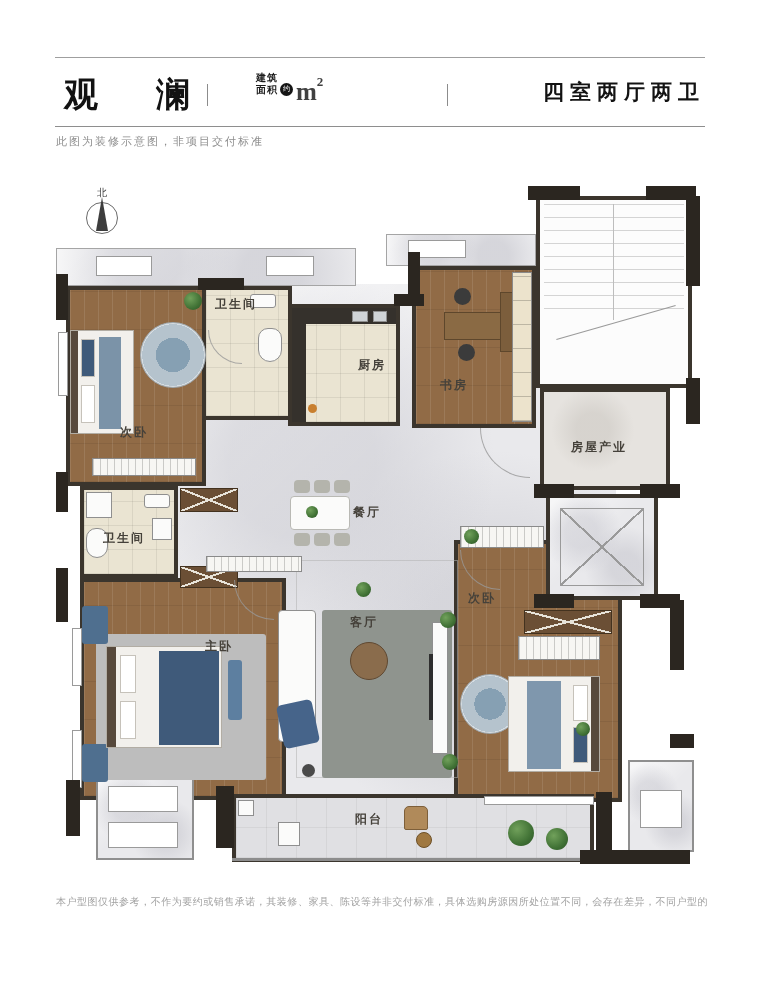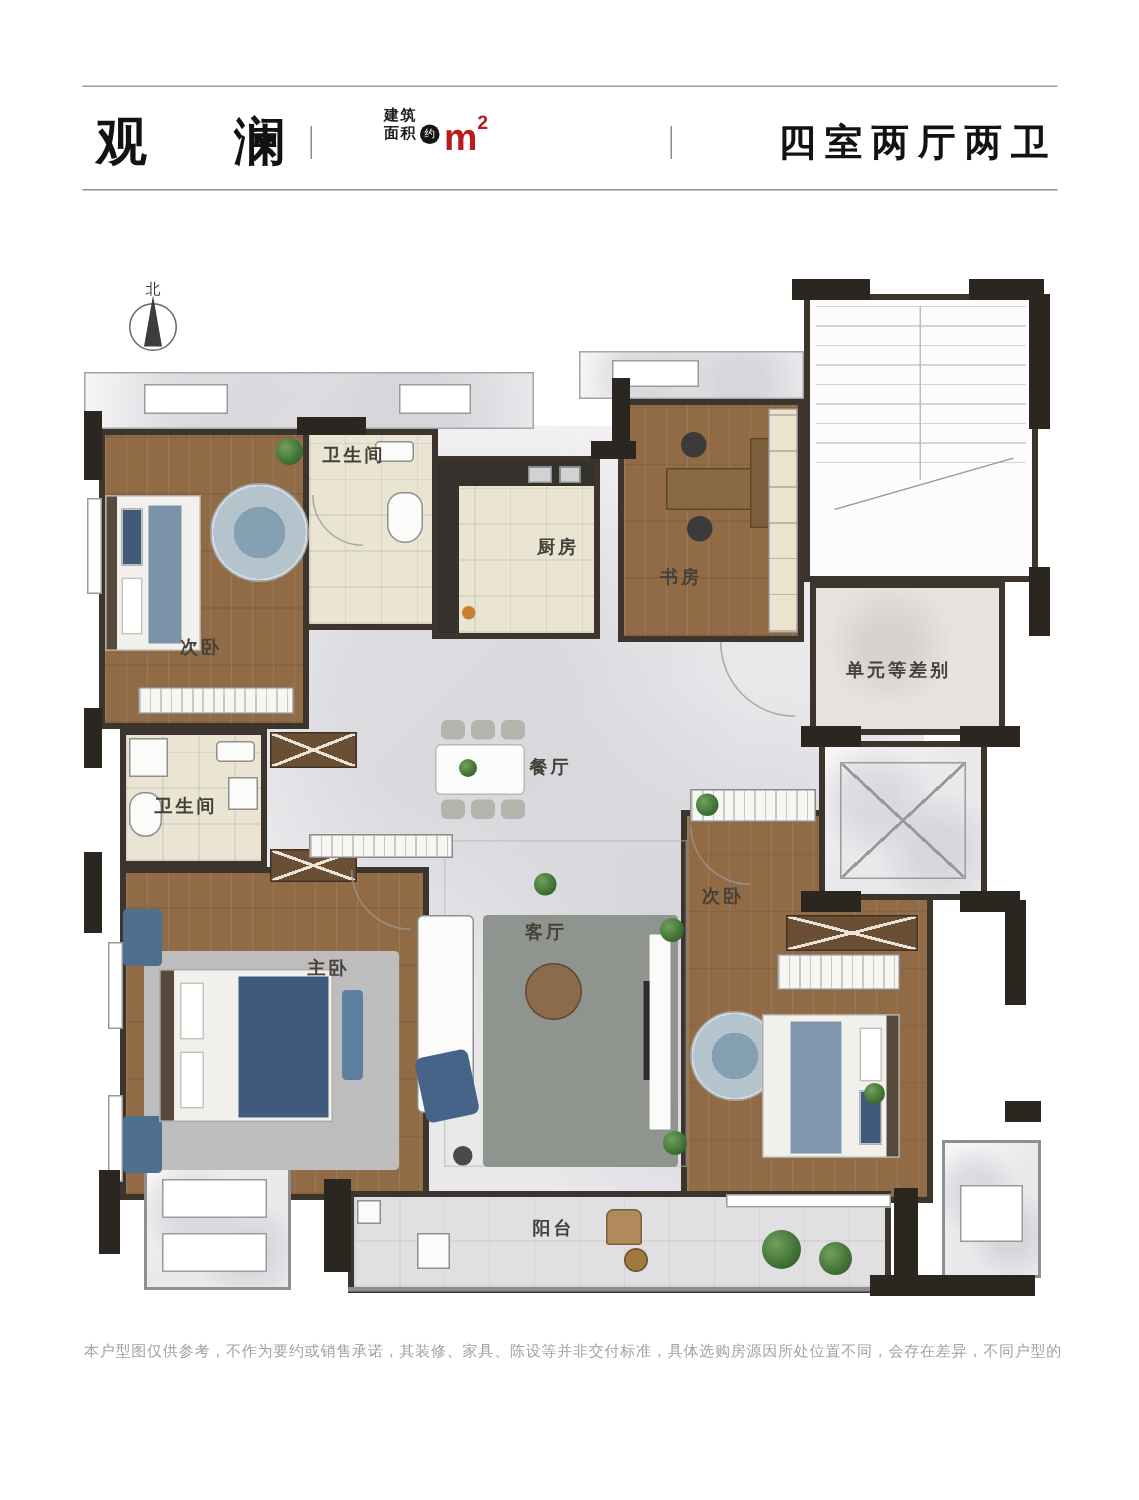--- a/index.html
+++ b/index.html
@@ -1,28 +1,28 @@
 <!DOCTYPE html>
 <html><head>
 <meta charset="utf-8">
 <style>
   html,body{margin:0;padding:0;background:#ffffff;}
   .page{position:relative;width:759px;height:914px;background:#fff;overflow:hidden;
-        font-family:Liberation Sans, sans-serif;color:#1c1c1c;}
+        font-family:Liberation Serif, serif;color:#1c1c1c;}
   .abs{position:absolute;}
   
   .hairline{position:absolute;height:1px;background:#9f9f9f;}
   .title{position:absolute;font-weight:600;color:#121212;white-space:nowrap;}
   .vdiv{position:absolute;width:1px;height:22px;background:#8c8c8c;}
   .area-group{position:absolute;display:flex;align-items:flex-start;}
   .area-lbl{font-size:10px;line-height:12px;font-weight:700;color:#1d1d1d;letter-spacing:1px;margin-top:14px;}
   .area-dot{width:13px;height:13px;border-radius:50%;background:#151515;color:#fff;font-size:7px;
             line-height:13px;text-align:center;margin:25px 3px 0 2px;}
   .area-val{font-size:47px;line-height:47px;font-weight:700;letter-spacing:1px;color:#121212;}
-  .area-unit{font-size:25px;font-weight:600;margin-top:16px;color:#b91c1c;}
+  .area-unit{font-size:25px;font-weight:600;margin-top:16px;color:#404040;}
   .area-sup{font-size:13px;vertical-align:14px;font-weight:600;}
   .subtitle{position:absolute;font-size:11px;letter-spacing:2px;color:#8d8d8d;}
   
   .plan{position:absolute;left:56px;top:182px;width:648px;height:698px;}
   .room{position:absolute;border:4px solid #3b352d;box-sizing:border-box;}
   .thin{border-width:2px;border-color:#8f8f8f;}
   .wood{background:#916b46;
         background-image:repeating-linear-gradient(90deg,rgba(255,255,255,.10) 0 1px,rgba(0,0,0,0) 1px 14px),
         repeating-linear-gradient(0deg,rgba(0,0,0,.07) 0 1px,transparent 1px 38px);}
   .marble{background-color:#e9e9ec;
@@ -83,24 +83,25 @@
     <div>
       <div class="area-lbl">建筑</div>
       <div class="area-lbl" style="margin-top:0;">面积</div>
     </div>
     <div class="area-dot">约</div>
     <div class="area-unit"><span>m</span><span class="area-sup">2</span></div>
   </div>
 
   <div class="vdiv" style="left:447px;top:84px;"></div>
 
-  <div class="title" style="right:54px;top:78px;font-size:25px;letter-spacing:6px;">四室两厅两卫</div>
+  <div class="title" style="right:54px;top:78px;font-size:21px;letter-spacing:6px;">四室两厅两卫</div>
 
   <div class="hairline" style="left:55px;top:126px;width:650px;background:#8e8e8e;"></div>
 
+  <div class="subtitle" style="left:56px;top:134px;">此图为装修示意图，非项目交付标准</div>
 
   <div class="plan">
 
     <div class="abs" style="left:26px;top:4px;width:40px;z-index:7;">
       <div class="compass-lbl">北</div>
       <div class="compass-circle">
         <div class="needle"></div>
       </div>
     </div>
 
@@ -250,21 +251,21 @@
     <div class="wall" style="left:10px;top:598px;width:14px;height:56px;"></div>
     <div class="wall" style="left:160px;top:604px;width:18px;height:62px;"></div>
     <div class="wall" style="left:540px;top:610px;width:16px;height:70px;"></div>
     <div class="wall" style="left:524px;top:668px;width:110px;height:14px;"></div>
     <div class="wall" style="left:614px;top:552px;width:24px;height:14px;"></div>
 
     <div class="room-label" style="left:78px;top:250px;">次卧</div>
     <div class="room-label" style="left:180px;top:122px;">卫生间</div>
     <div class="room-label" style="left:316px;top:183px;">厨房</div>
     <div class="room-label" style="left:398px;top:203px;">书房</div>
-    <div class="room-label" style="left:543px;top:265px;">单元等差别</div>
+    <div class="room-label" style="left:543px;top:265px;">房屋产业</div>
     <div class="room-label" style="left:311px;top:330px;">餐厅</div>
     <div class="room-label" style="left:68px;top:356px;">卫生间</div>
     <div class="room-label" style="left:163px;top:464px;">主卧</div>
     <div class="room-label" style="left:308px;top:440px;">客厅</div>
     <div class="room-label" style="left:426px;top:416px;">次卧</div>
     <div class="room-label" style="left:313px;top:637px;">阳台</div>
   </div>
 
   <div class="disclaimer" style="left:56px;top:889px;width:652px;">本户型图仅供参考，不作为要约或销售承诺，其装修、家具、陈设等并非交付标准，具体选购房源因所处位置不同，会存在差异，不同户型的面积尺寸、功能布局、空间分割等均有不同，相同户型区标准层与非标准层、楼栋、楼层、单元等差别，局部结构、面积局部、开窗、阳台、尺寸、线条装饰等均可能存在不同，房屋产业、面积、质量、价款等均以商品房买卖合同及补充协议之约定为准。</div>
 

